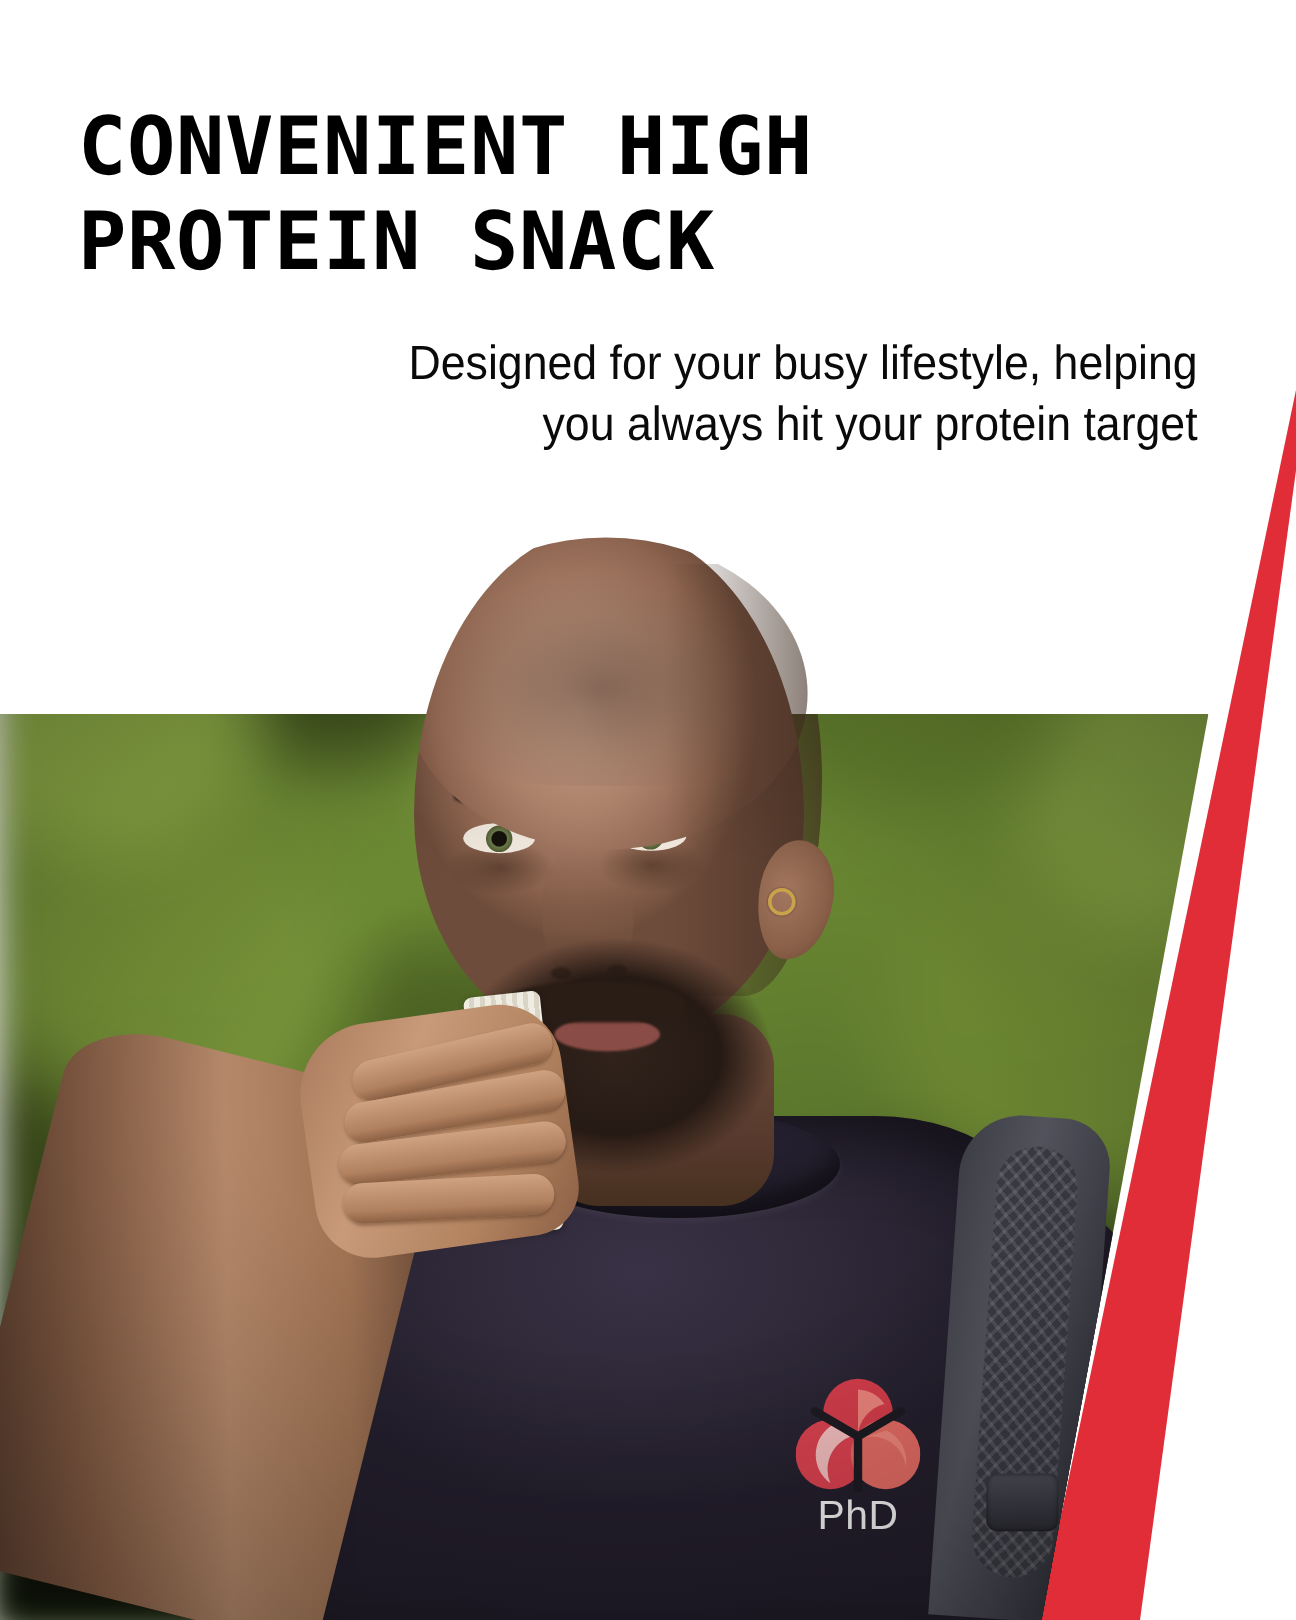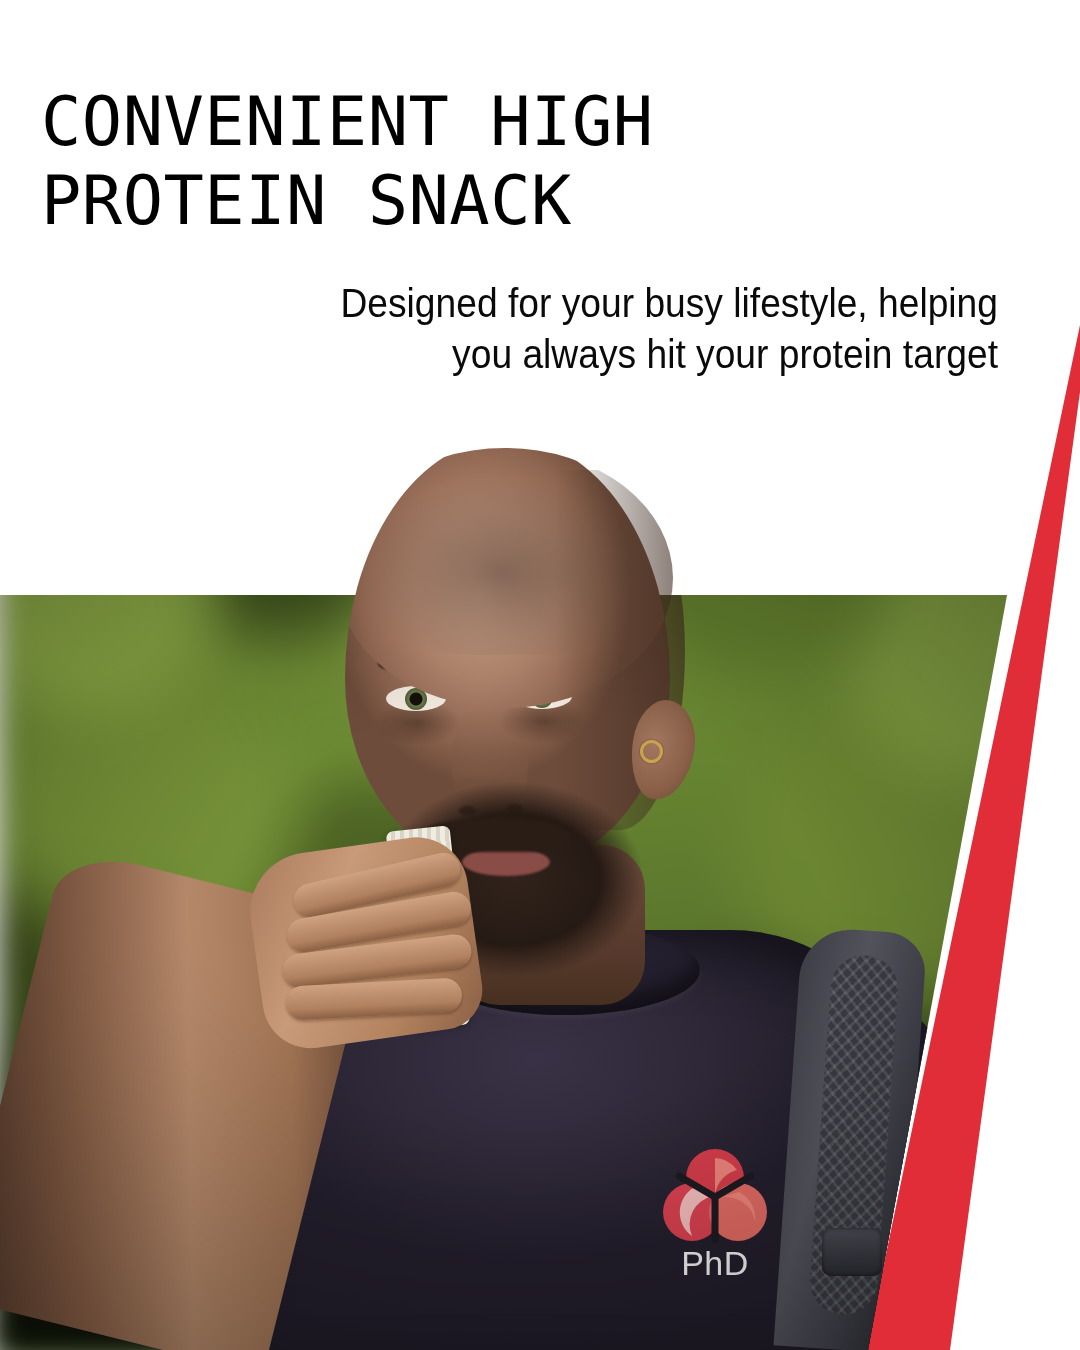--- a/index.html
+++ b/index.html
@@ -12,28 +12,28 @@
     width: 1080px;
     height: 1350px;
     background: #ffffff;
     overflow: hidden;
     font-family: "Liberation Sans", sans-serif;
   }
 
   
   .headline {
     position: absolute;
-    left: 41px;
+    left: 65px;
     top: 38px;
     width: 860px;
     font-family: "DejaVu Sans Mono", "Liberation Mono", monospace;
     font-size: 67px;
     line-height: 1.18;
     letter-spacing: 0.5px;
-    font-weight: 400;
+    font-weight: 700;
     color: #000000;
     white-space: pre-line;
     z-index: 40;
   }
 
   
   .subtitle {
     position: absolute;
     right: 82px;
     top: 238px;

